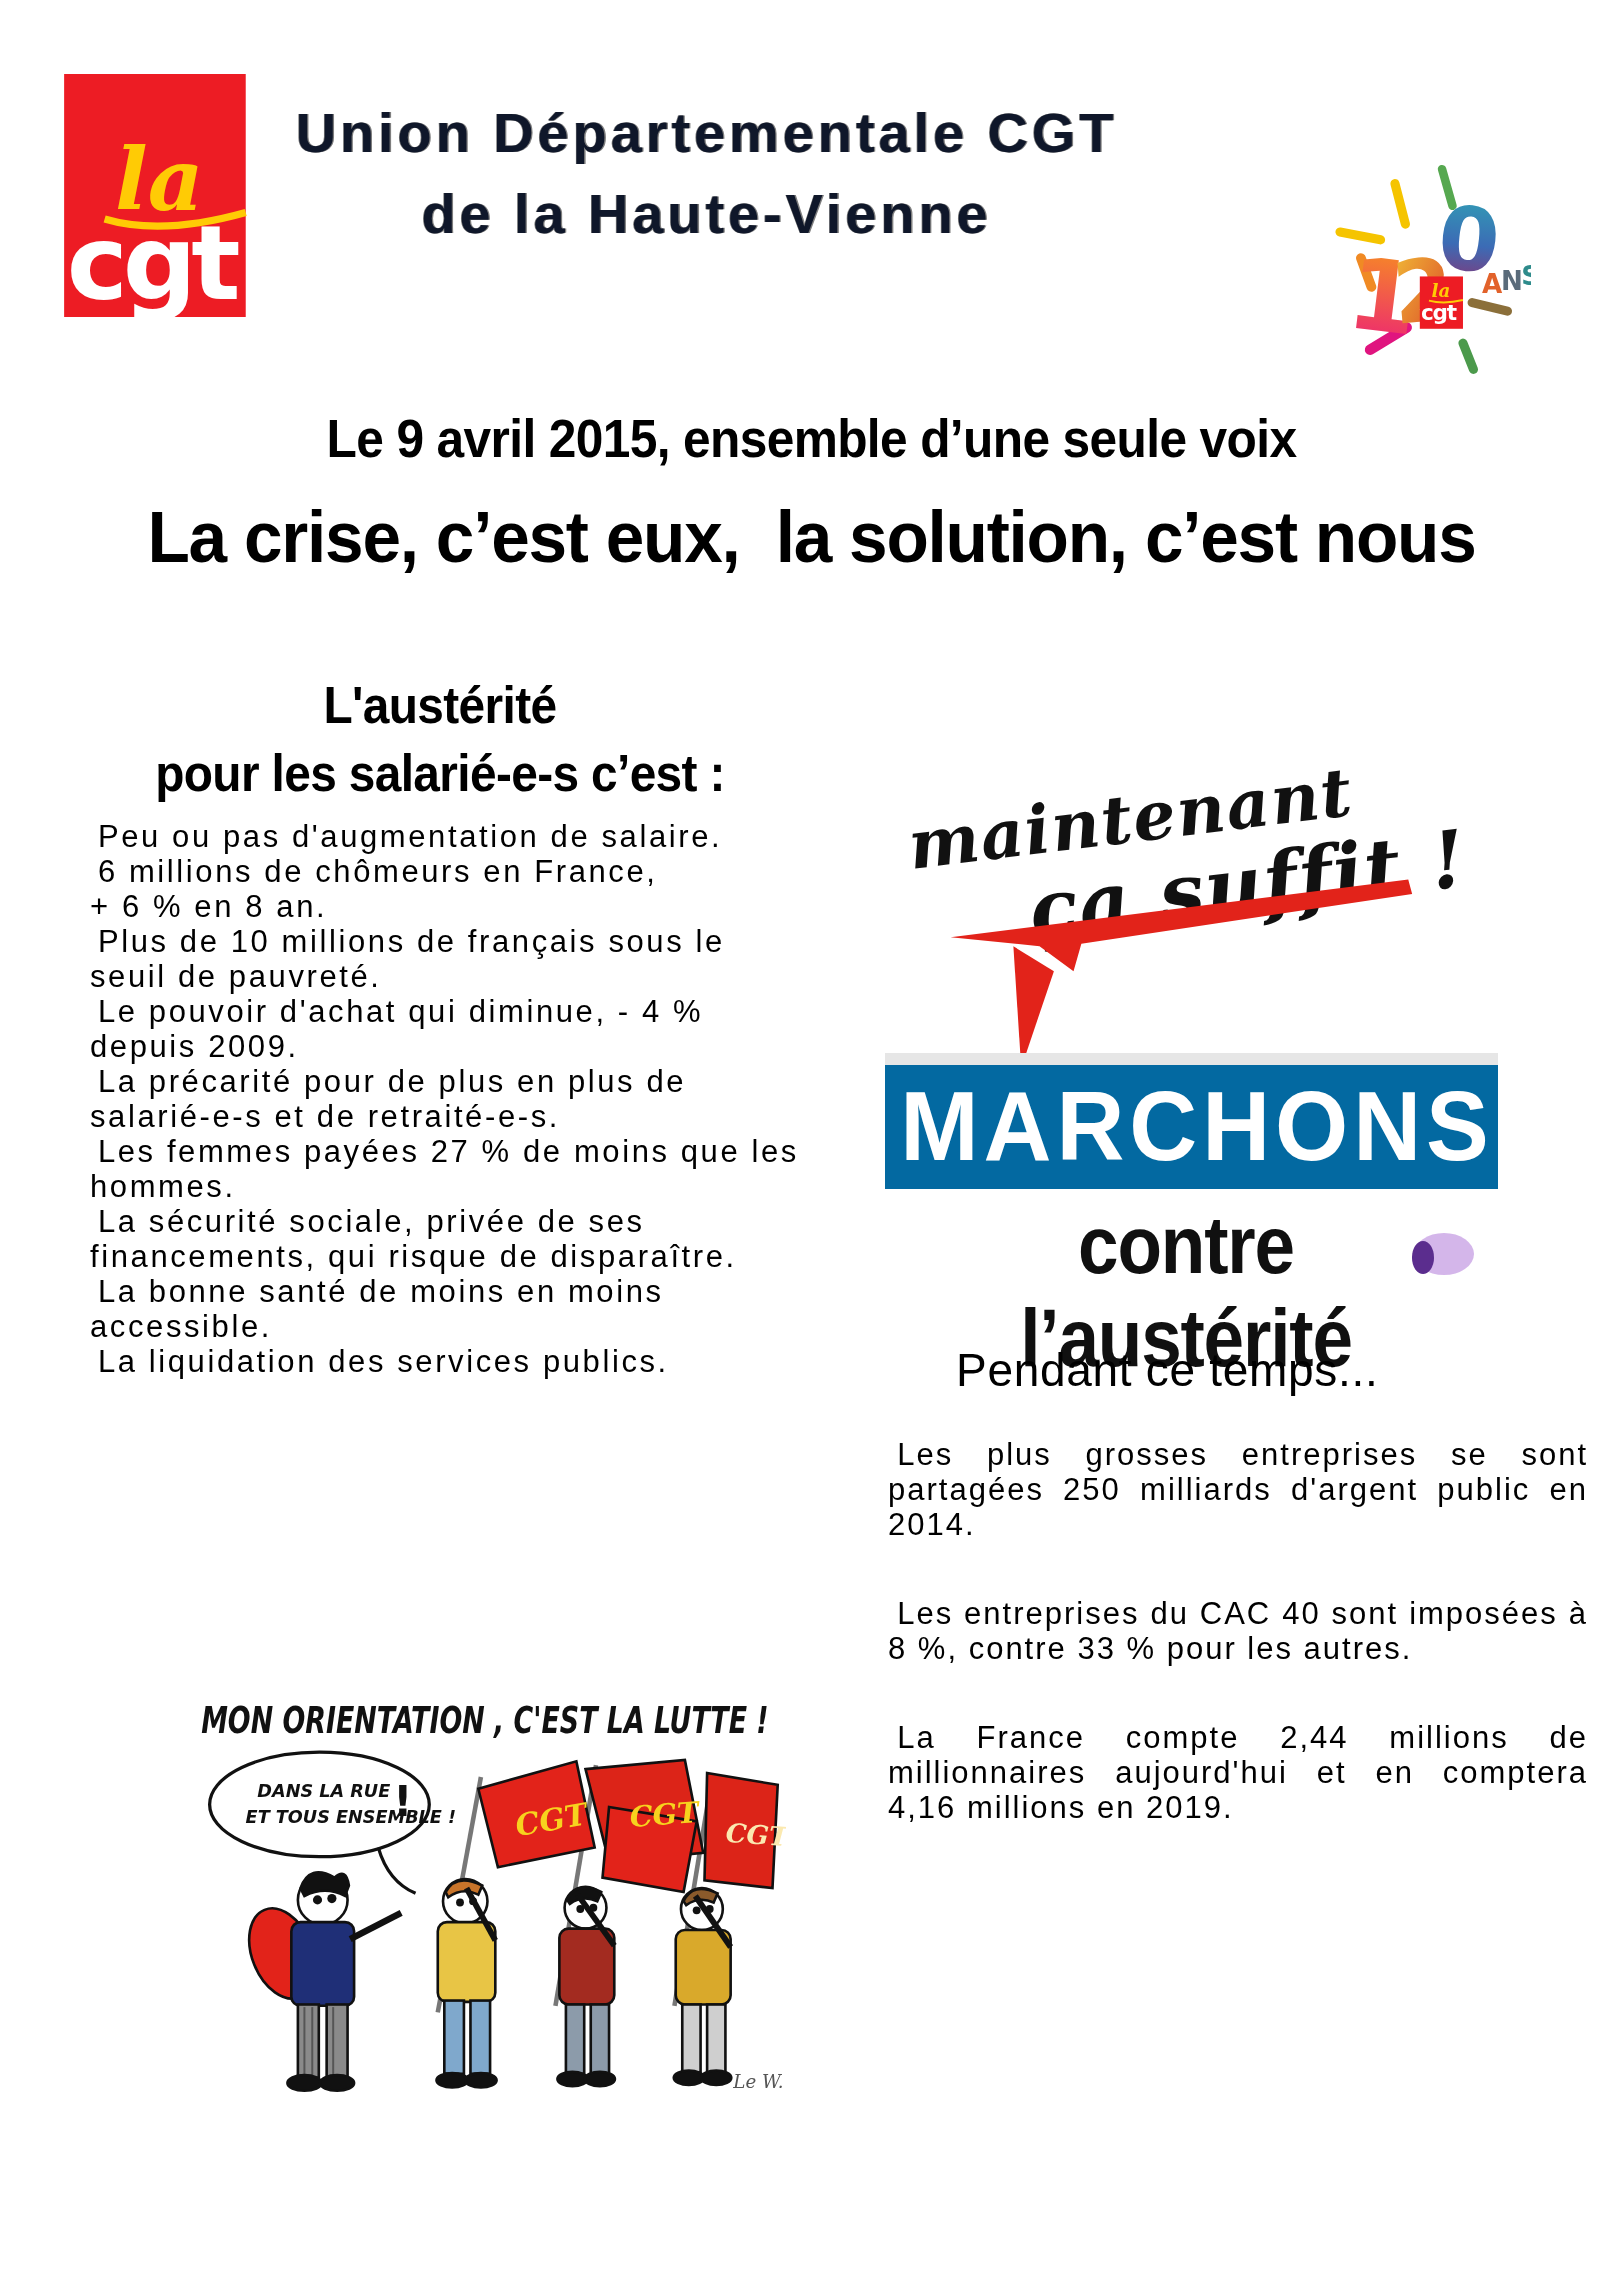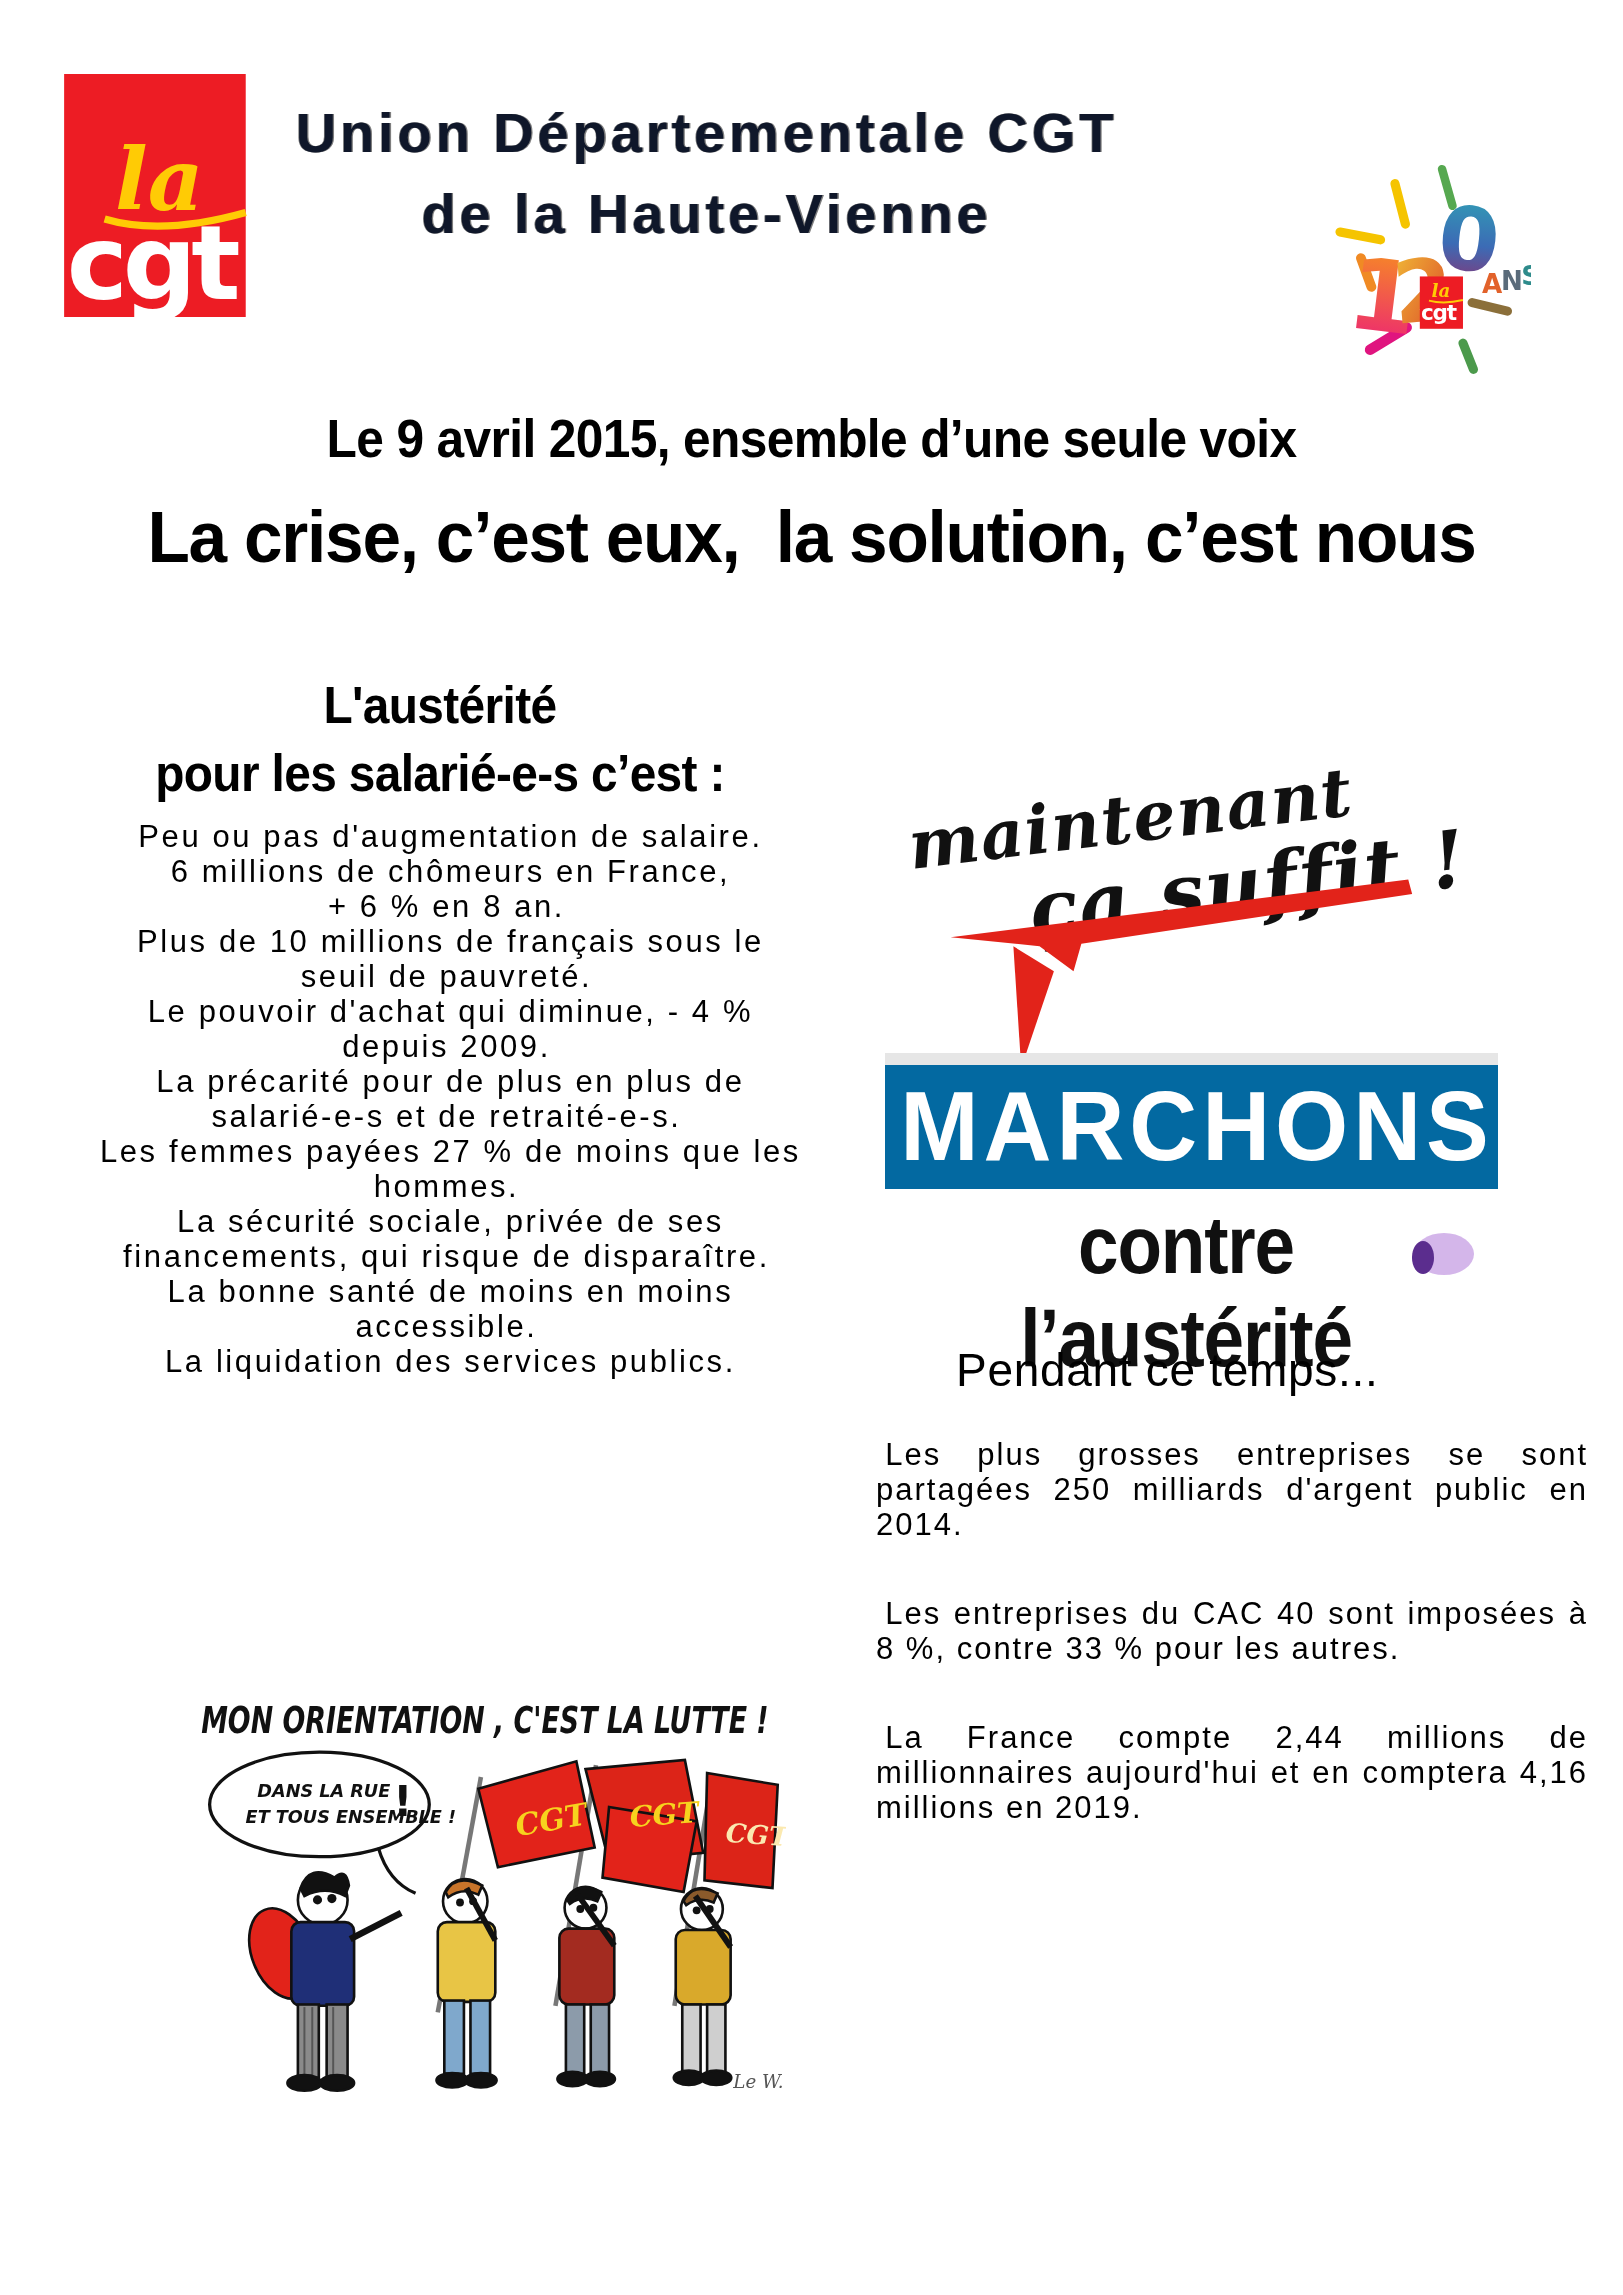--- a/index.html
+++ b/index.html
@@ -19,21 +19,21 @@
     font-size:54px;transform:scaleX(0.92);transform-origin:50% 50%;letter-spacing:-0.7px;}
   #headline{left:0;top:495px;width:1623px;text-align:center;font-weight:bold;
     font-size:73px;transform:scaleX(0.95);transform-origin:50% 50%;
     letter-spacing:-1.3px;white-space:pre;}
 
   
   #left-heading{left:59px;top:671px;width:762px;text-align:center;font-weight:bold;
     font-size:52px;line-height:68px;transform:scaleX(0.92);transform-origin:50% 0;
     letter-spacing:-0.7px;}
   #left-list{left:90px;top:819px;width:713px;font-size:31px;line-height:35px;
-    letter-spacing:2.6px;text-align:center;}
+    letter-spacing:2.6px;}
   #left-list p{margin:0;text-indent:7.9px;white-space:pre-line;}
 
   
   #poster{left:885px;top:775px;width:615px;height:523px;}
   .script{position:absolute;font-family:"DejaVu Serif",serif;font-style:italic;
     font-weight:bold;color:#111;}
   #script1{left:22px;top:3.9px;font-size:67px;transform:rotate(-7deg);letter-spacing:1.3px;}
   #script2{left:143px;top:63px;font-size:79px;transform:rotate(-7deg);letter-spacing:1.3px;}
   #swoosh{left:0;top:0;width:615px;height:523px;}
   #poster-graybar{left:0;top:278px;width:613px;height:11.8px;background:#E6E6E6;}
@@ -46,21 +46,21 @@
     transform-origin:50% 50%;}
   #blob-light{left:529px;top:458px;width:60px;height:42px;background:#CDA9E6;
     border-radius:50%;opacity:.85;}
   #blob-dark{left:527px;top:466px;width:22px;height:33px;background:#5B2D8E;
     border-radius:50%;}
 
   
   #pendant{left:942px;top:1343px;font-size:46px;letter-spacing:0.7px;margin-left:14px;}
   #right-col{left:872px;top:1437px;width:716px;font-size:31px;line-height:35px;
     letter-spacing:2px;text-align:justify;}
-  #right-col p{margin:0 0 54px 4px;text-indent:9.2px;}
+  #right-col p{margin:0 0 54px 16px;text-indent:9.2px;}
 
   
   #cartoon{left:185px;top:1692px;width:601px;height:404px;}
 </style>
 </head>
 <body>
 
 <div class="abs" id="cgt-logo">
   <svg width="191" height="243" viewBox="0 0 292 372">
     <rect x="0" y="0" width="278" height="372" fill="#ED1C24"></rect>

